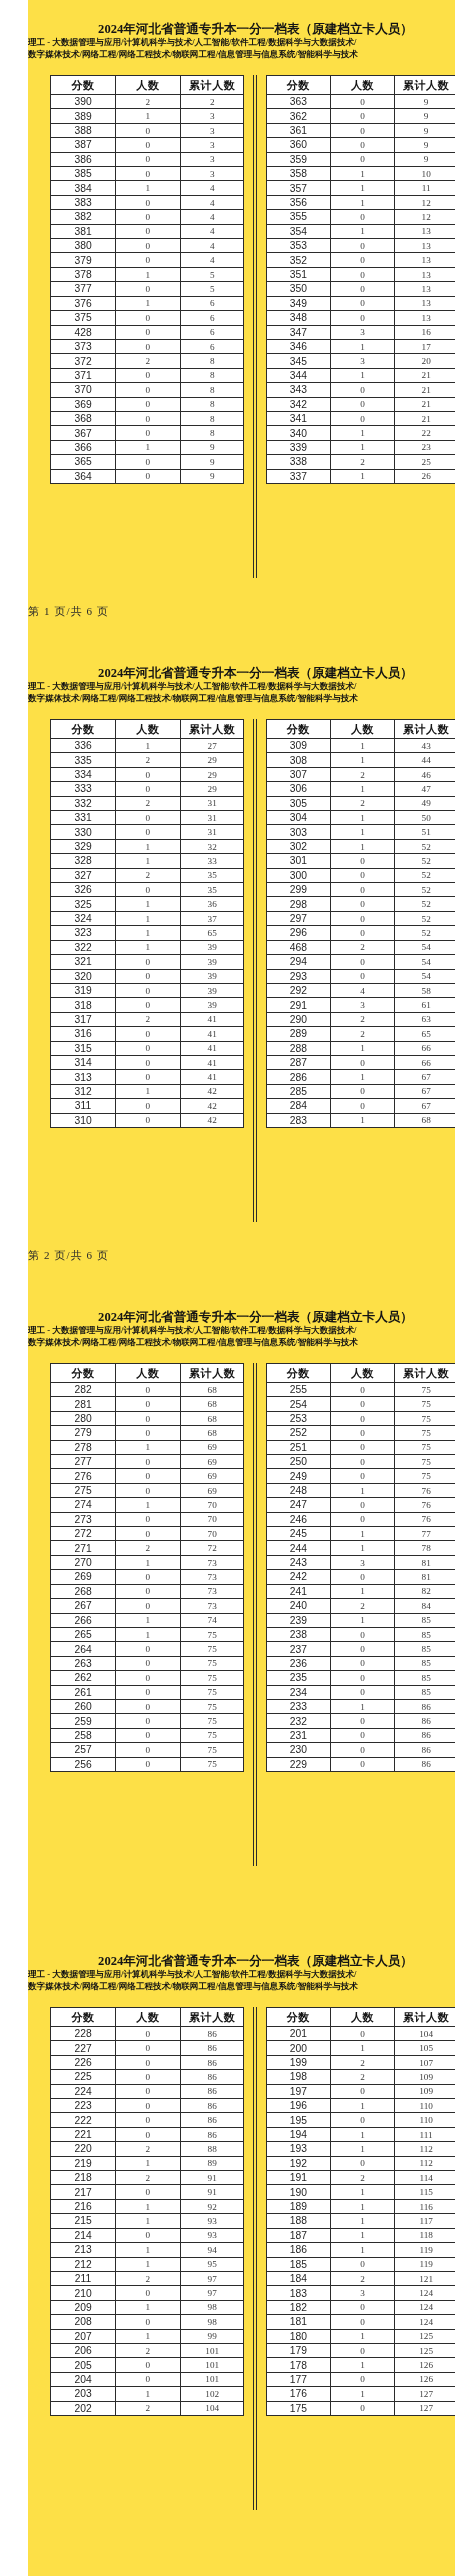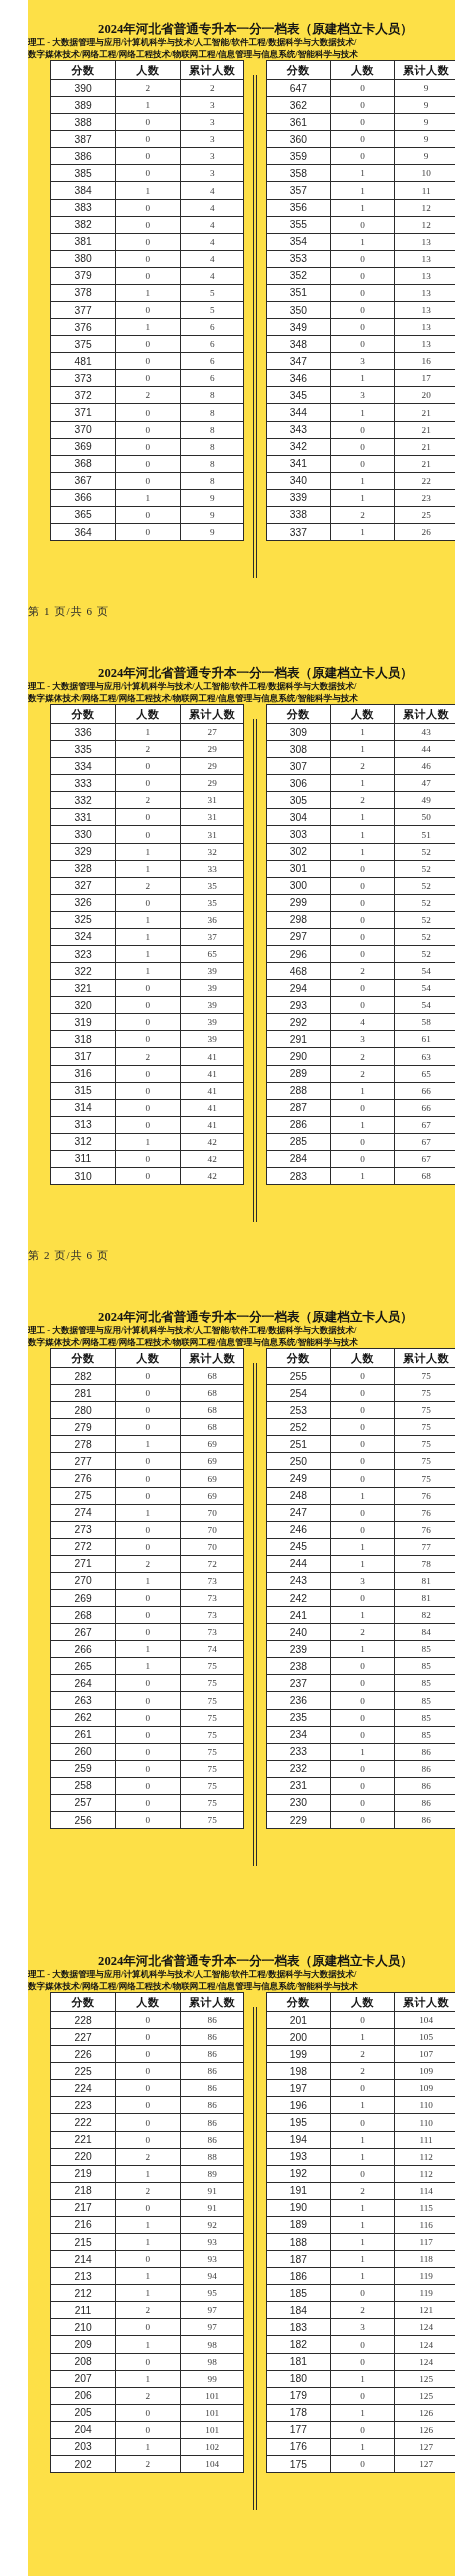--- a/index.html
+++ b/index.html
@@ -38,22 +38,22 @@
     font-size: 8.6px;
     font-weight: bold;
     color: #141414;
     line-height: 11.5px;
     white-space: nowrap;
   }
   .sub1 { top: 37px; }
   .sub2 { top: 49px; }
   .score-table {
     position: absolute;
-    top: 60px;
-    height: 481px;
+    top: 75px;
+    height: 409px;
     border: 1.1px solid #2b2b2b;
     box-sizing: border-box;
     display: flex;
     flex-direction: column;
     background: #ffffff;
     text-align: right;
   }
   .score-table.left  { left: 22.4px;  width: 194px; }
   .score-table.right { left: 238px; width: 192px; }
   .table-divider {
@@ -199,21 +199,21 @@
           <div class="t-cell score">376</div>
           <div class="t-cell count">1</div>
           <div class="t-cell count">6</div>
         </div>
         <div class="t-row">
           <div class="t-cell score">375</div>
           <div class="t-cell count">0</div>
           <div class="t-cell count">6</div>
         </div>
         <div class="t-row">
-          <div class="t-cell score">481</div>
+          <div class="t-cell score">428</div>
           <div class="t-cell count">0</div>
           <div class="t-cell count">6</div>
         </div>
         <div class="t-row">
           <div class="t-cell score">373</div>
           <div class="t-cell count">0</div>
           <div class="t-cell count">6</div>
         </div>
         <div class="t-row">
           <div class="t-cell score">372</div>
@@ -261,21 +261,21 @@
           <div class="t-cell count">9</div>
         </div>
       </div>
       <div class="score-table right">
         <div class="t-row t-header">
           <div class="t-cell th-cell">分数</div>
           <div class="t-cell th-cell">人数</div>
           <div class="t-cell th-cell">累计人数</div>
         </div>
         <div class="t-row">
-          <div class="t-cell score">647</div>
+          <div class="t-cell score">363</div>
           <div class="t-cell count">0</div>
           <div class="t-cell count">9</div>
         </div>
         <div class="t-row">
           <div class="t-cell score">362</div>
           <div class="t-cell count">0</div>
           <div class="t-cell count">9</div>
         </div>
         <div class="t-row">
           <div class="t-cell score">361</div>

